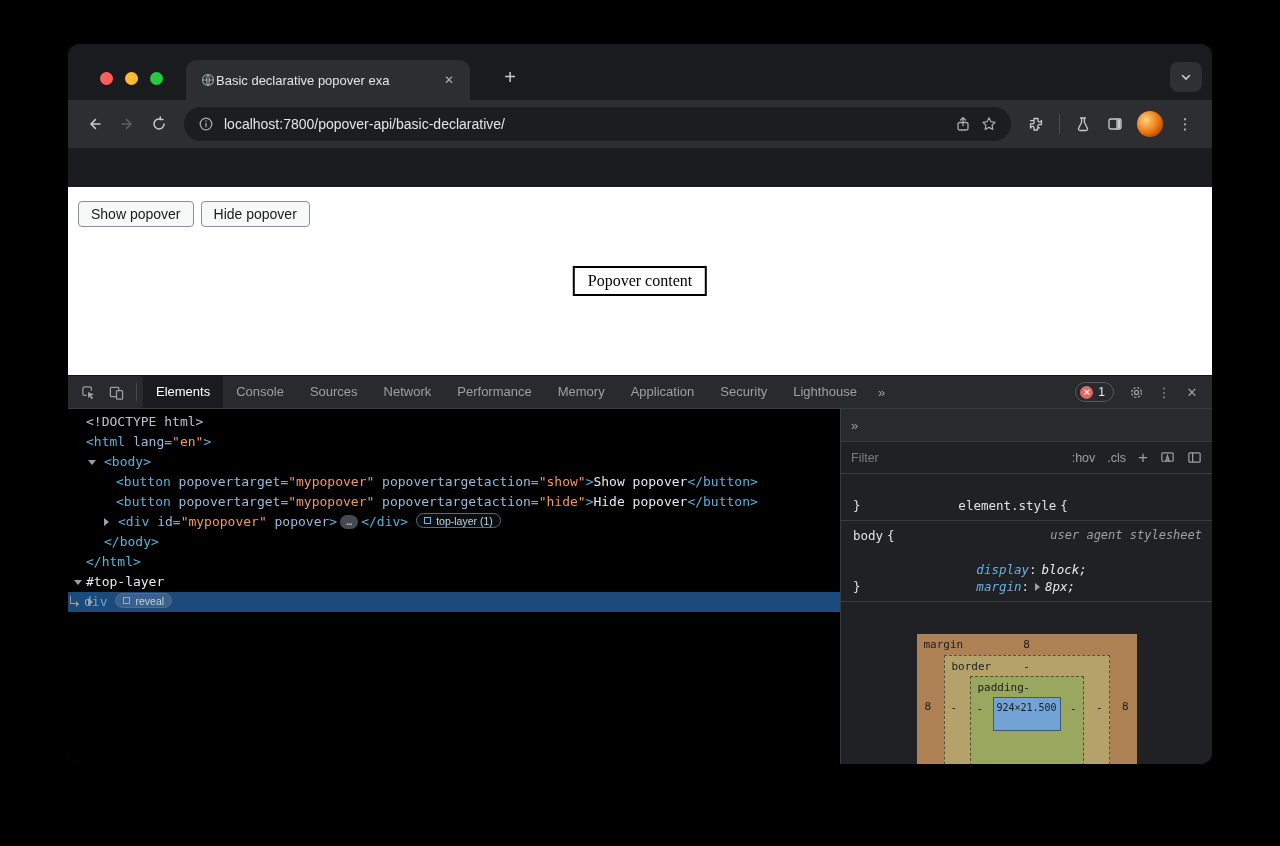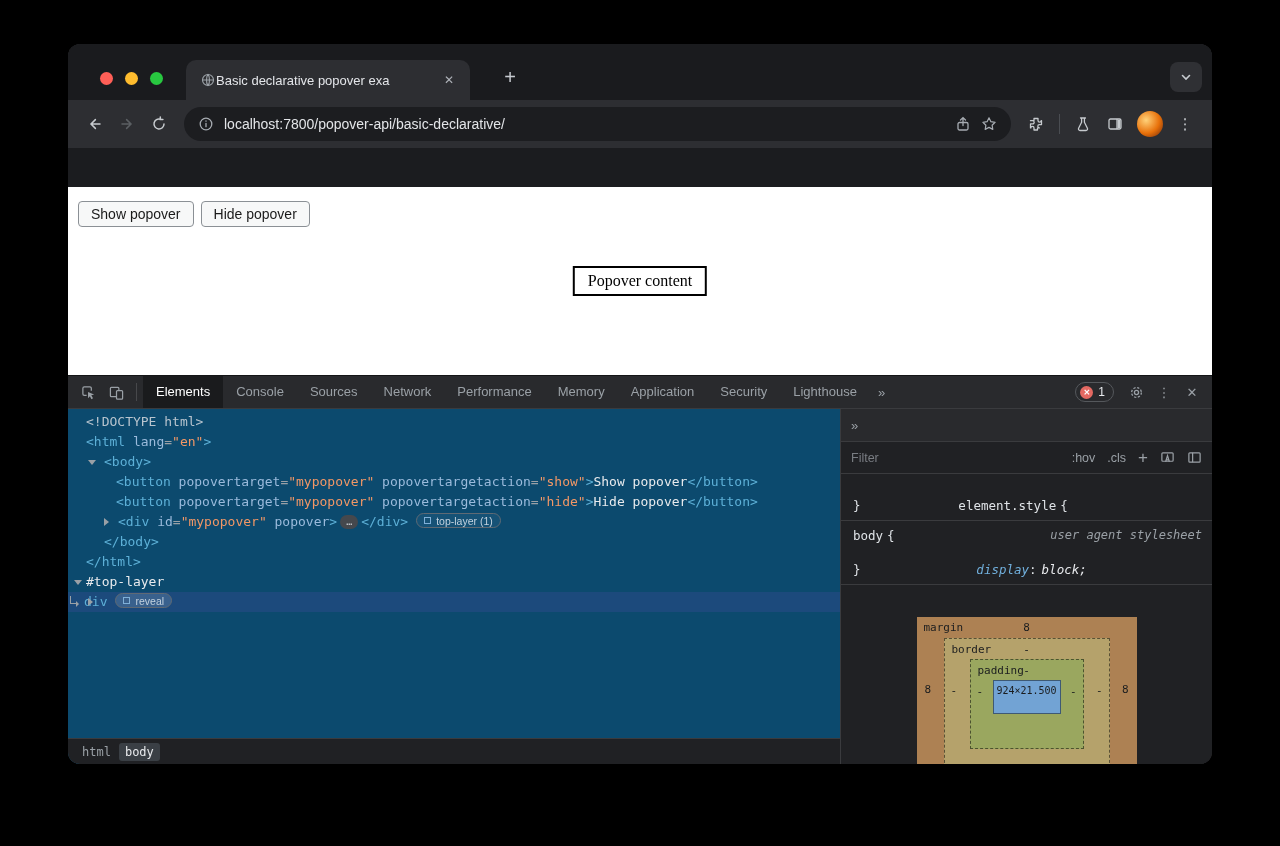--- a/index.html
+++ b/index.html
@@ -56,21 +56,21 @@
   .dt-tab.sel { color:#fff; background:#1a1b1d; }
   .dt-more { color:#9aa0a6; font-size:13px; padding:0 8px; }
   .dt-spacer { flex:1; }
   .err-pill { display:flex; align-items:center; gap:5px; height:20px; border:1px solid #55585c; border-radius:11px;
               padding:0 8px 0 4px; margin-right:8px; }
   .err-ico { width:13px; height:13px; border-radius:50%; background:#e46962; color:#fff; font-size:8px;
              display:flex; align-items:center; justify-content:center; font-weight:bold; }
   .err-count { color:#e8eaed; font-size:12px; }
 
   .dt-main { flex:1; display:flex; min-height:0; }
-  .dt-left { flex:1; position:relative; overflow:hidden; background:#0c4a6e; }
+  .dt-left { flex:1; position:relative; overflow:hidden; background:#000000; }
   .tree { padding-top:3px; font:13px/20px "DejaVu Sans Mono","Liberation Mono",monospace; color:#e8eaed; }
   .t-row { position:relative; height:20px; white-space:pre; }
   .t-row.sel { background:#1c4a7c; }
   .arr { position:absolute; width:0; height:0; }
   .arr.r { top:6px; border-top:4px solid transparent; border-bottom:4px solid transparent; border-left:5px solid #9aa0a6; }
   .arr.d { top:8px; border-left:4px solid transparent; border-right:4px solid transparent; border-top:5px solid #9aa0a6; }
   .tk-doc { color:#b8c4ce; } .tk-tag { color:#5db0d7; } .tk-attr { color:#9bbbdc; }
   .tk-pun { color:#9aa0a6; } .tk-val { color:#f29766; } .tk-txt { color:#e8eaed; } .tk-wht { color:#e8eaed; }
   .tk-dots { display:inline-block; background:#45484d; color:#c7cbd0; border-radius:8px; padding:0 6px; margin:0 3px;
              font-size:10px; line-height:14px; vertical-align:1px; }
@@ -278,24 +278,20 @@
               <div class="t-row" style="padding-left: 18px;"><span class="tk-tag">&lt;html</span><span class="tk-attr"> lang</span><span class="tk-pun">=</span><span class="tk-val">"en"</span><span class="tk-tag">&gt;</span></div>
               <div class="t-row" style="padding-left: 36px;"><span class="arr d" style="left: 20px;"></span><span class="tk-tag">&lt;body&gt;</span></div>
               <div class="t-row" style="padding-left: 48px;"><span class="tk-tag">&lt;button</span><span class="tk-attr"> popovertarget</span><span class="tk-pun">=</span><span class="tk-val">"mypopover"</span><span class="tk-attr"> popovertargetaction</span><span class="tk-pun">=</span><span class="tk-val">"show"</span><span class="tk-tag">&gt;</span><span class="tk-txt">Show popover</span><span class="tk-tag">&lt;/button&gt;</span></div>
               <div class="t-row" style="padding-left: 48px;"><span class="tk-tag">&lt;button</span><span class="tk-attr"> popovertarget</span><span class="tk-pun">=</span><span class="tk-val">"mypopover"</span><span class="tk-attr"> popovertargetaction</span><span class="tk-pun">=</span><span class="tk-val">"hide"</span><span class="tk-tag">&gt;</span><span class="tk-txt">Hide popover</span><span class="tk-tag">&lt;/button&gt;</span></div>
               <div class="t-row" style="padding-left: 50px;"><span class="arr r" style="left: 36px;"></span><span class="tk-tag">&lt;div</span><span class="tk-attr"> id</span><span class="tk-pun">=</span><span class="tk-val">"mypopover"</span><span class="tk-attr"> popover</span><span class="tk-tag">&gt;</span><span class="tk-dots">…</span><span class="tk-tag">&lt;/div&gt;</span><span class="badge"><span class="badge-ico"></span><span>top-layer (1)</span></span></div>
               <div class="t-row" style="padding-left: 36px;"><span class="tk-tag">&lt;/body&gt;</span></div>
               <div class="t-row" style="padding-left: 18px;"><span class="tk-tag">&lt;/html&gt;</span></div>
               <div class="t-row" style="padding-left: 18px;"><span class="arr d" style="left: 6px;"></span><span class="tk-wht">#top-layer</span></div>
               <div class="t-row sel" style=""><span class="arr r" style="left: 20px;"></span><span class="tk-lnk"></span><span class="tk-tag">div</span><span class="badge"><span class="badge-ico"></span><span>reveal</span></span></div>
             </div>
-          <div class="crumbs">
-            <span class="crumb">html</span>
-            <span class="crumb cur">body</span>
-          </div>
         </div>
 
         <div class="dt-right">
           <div class="sb-tabs">
             <div class="sb-more">»</div>
           </div>
           <div class="sb-filter">
             <input placeholder="Filter" style="">
             <span class="sb-fspacer"></span>
             <span class="hovcls">:hov</span>
@@ -322,20 +318,23 @@
             <div class="code-line"><span class="css-brace" style="margin-left:0">}</span></div>
           </div>
 
           <div class="sb-section">
             <div class="code-line rule-head">
               <span><span class="css-sel">body</span><span class="css-brace">{</span></span>
               <span class="ua-origin">user agent stylesheet</span>
             </div>
             <div class="code-line prop">
               <span class="css-name">display</span><span class="css-colon">:</span><span class="css-val">block;</span>
+            </div>
+            <div class="code-line prop">
+              <span class="css-name">margin</span><span class="css-colon">:</span><span class="prop-arr"></span><span class="css-val">8px;</span>
             </div>
             <div class="code-line"><span class="css-brace" style="margin-left:0">}</span></div>
           </div>
 
           <div class="boxmodel">
             <div class="bm-margin">
               <span class="bm-label">margin</span>
               <span class="bm-topv">8</span>
               <span class="bm-side l">8</span>
               <span class="bm-side r">8</span>

